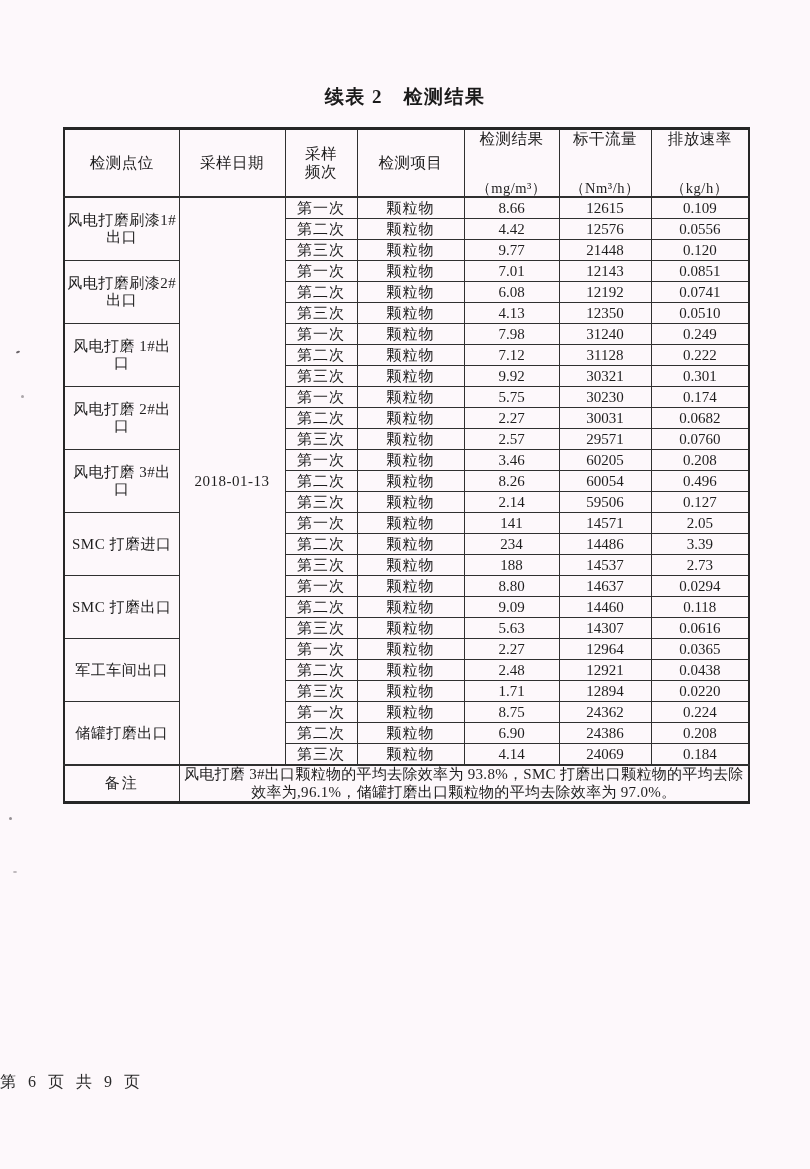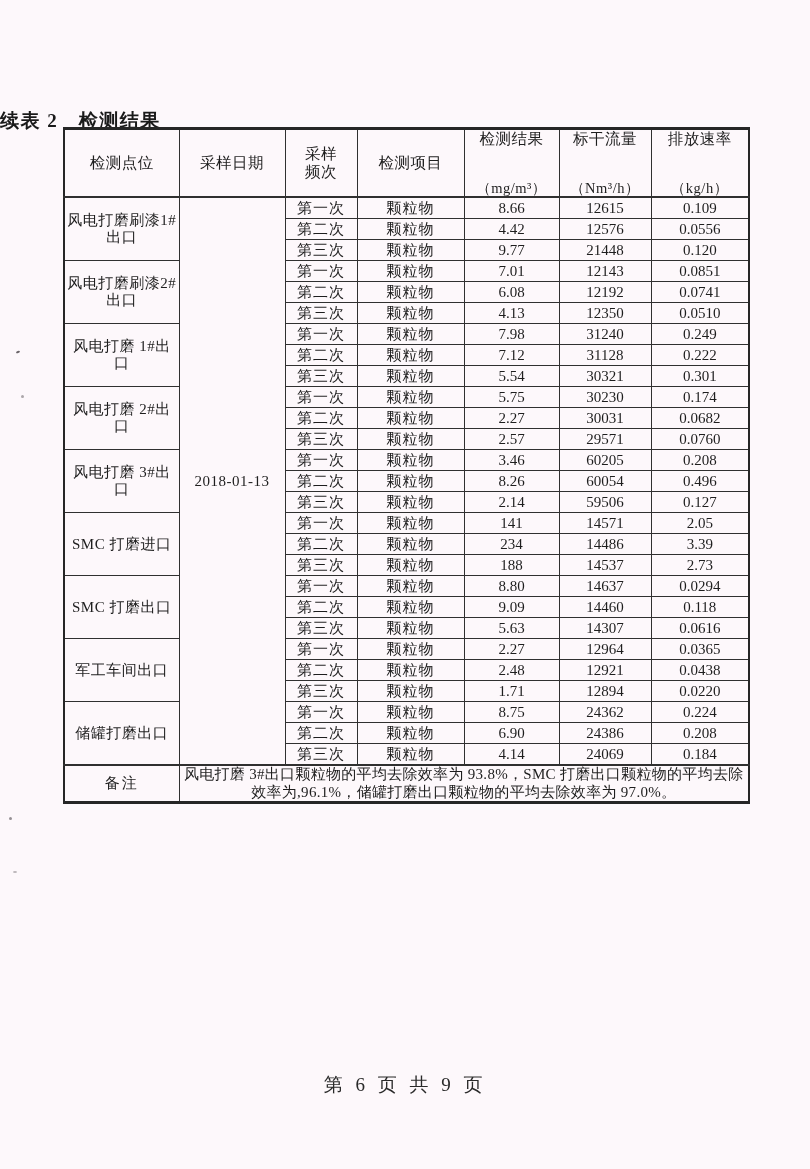--- a/index.html
+++ b/index.html
@@ -6,22 +6,22 @@
   body{
     width:810px;height:1169px;
     background:#fdf8fb;
     font-family:"Liberation Serif","DejaVu Serif",serif;
     color:#1e1e1e;
     position:relative;
     overflow:hidden;
   }
   .title{
     position:absolute;top:84px;left:0;width:100%;
-    text-align:left;font-weight:bold;font-size:19px;
-    letter-spacing:1.5px;color:#1a1a1a;margin-top:24px;
+    text-align:center;font-weight:bold;font-size:19px;
+    letter-spacing:1.5px;color:#1a1a1a;
   }
   table.report{
     position:absolute;left:63px;top:127px;width:685px;
     border-collapse:collapse;table-layout:fixed;
     border:2px solid #262626;
     border-top-width:3px;border-bottom-width:3px;
   }
   .report th,.report td{
     border:1px solid #303030;
     text-align:center;vertical-align:middle;
@@ -41,21 +41,21 @@
   .c-text{letter-spacing:1px;}
   .c-num{font-size:15px;}
   .c-remark-label{font-size:15.5px;letter-spacing:2px;}
   .c-remark{
     text-align:left;font-size:15.5px;line-height:1.45;
     padding:3px 8px;height:46px;letter-spacing:0.3px;margin-left:40px;
   }
   .remark-row td{border-top-width:2px;}
   .footer{
     position:absolute;top:1072px;left:0;width:100%;
-    text-align:center;font-size:19px;letter-spacing:4px;color:#2a2a2a;
+    text-align:left;font-size:16px;letter-spacing:4px;color:#2a2a2a;
   }
   .speck{position:absolute;background:#6a6468;border-radius:50%;}
   .speck.s1{left:16px;top:351px;width:4px;height:2px;transform:rotate(-20deg);}
   .speck.s2{left:21px;top:395px;width:3px;height:3px;opacity:.55;}
   .speck.s3{left:9px;top:817px;width:3px;height:3px;opacity:.7;}
   .speck.s4{left:13px;top:871px;width:4px;height:2px;opacity:.45;}
 </style>
 </head>
 <body>
 
@@ -157,21 +157,21 @@
       <tr>
         <td class="c-text">第二次</td>
         <td class="c-text">颗粒物</td>
         <td class="c-num">7.12</td>
         <td class="c-num">31128</td>
         <td class="c-num">0.222</td>
       </tr>
       <tr>
         <td class="c-text">第三次</td>
         <td class="c-text">颗粒物</td>
-        <td class="c-num">5.54</td>
+        <td class="c-num">9.92</td>
         <td class="c-num">30321</td>
         <td class="c-num">0.301</td>
       </tr>
       <tr>
         <td class="c-point" rowspan="3">风电打磨 2#出口</td>
         <td class="c-text">第一次</td>
         <td class="c-text">颗粒物</td>
         <td class="c-num">5.75</td>
         <td class="c-num">30230</td>
         <td class="c-num">0.174</td>

